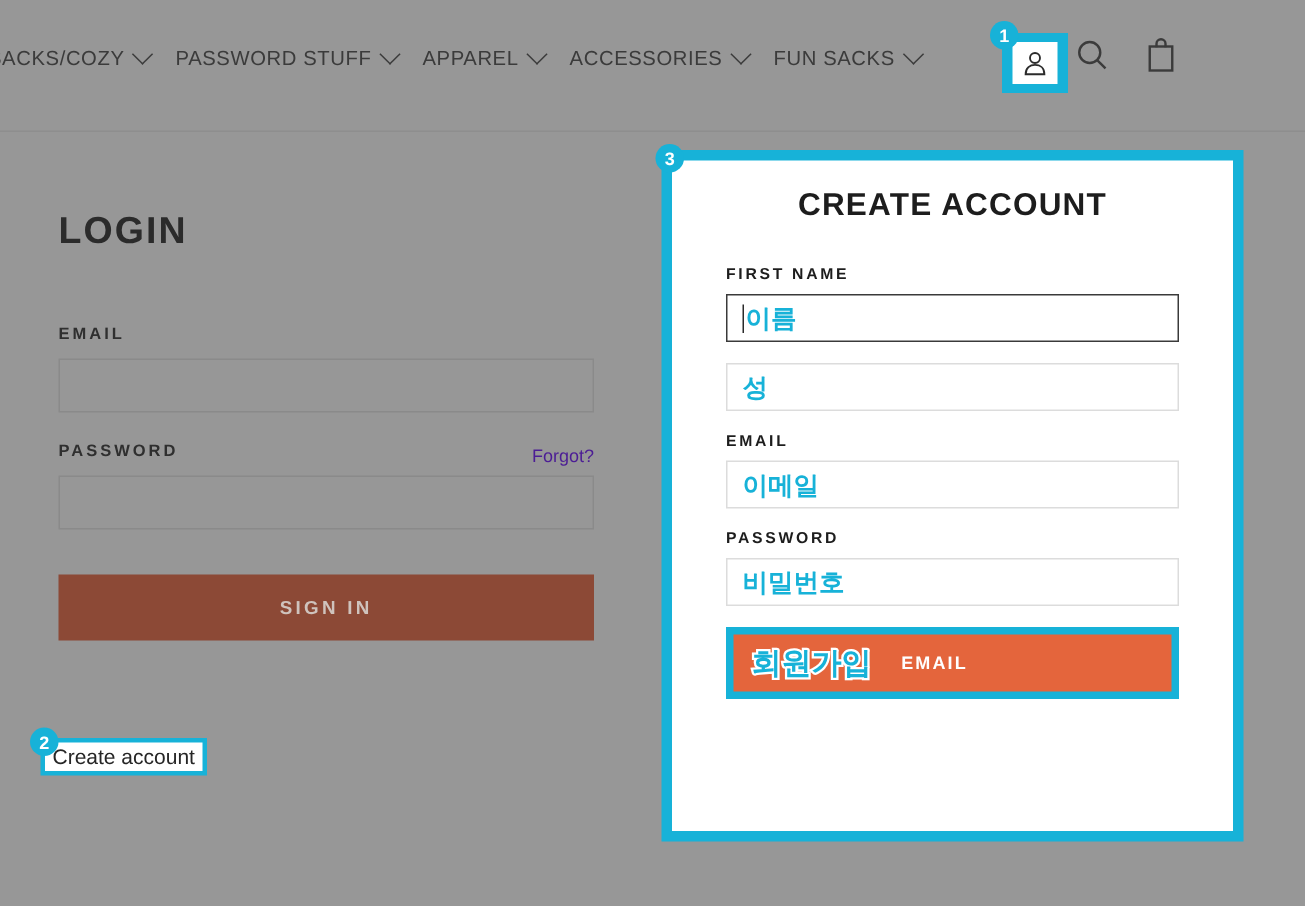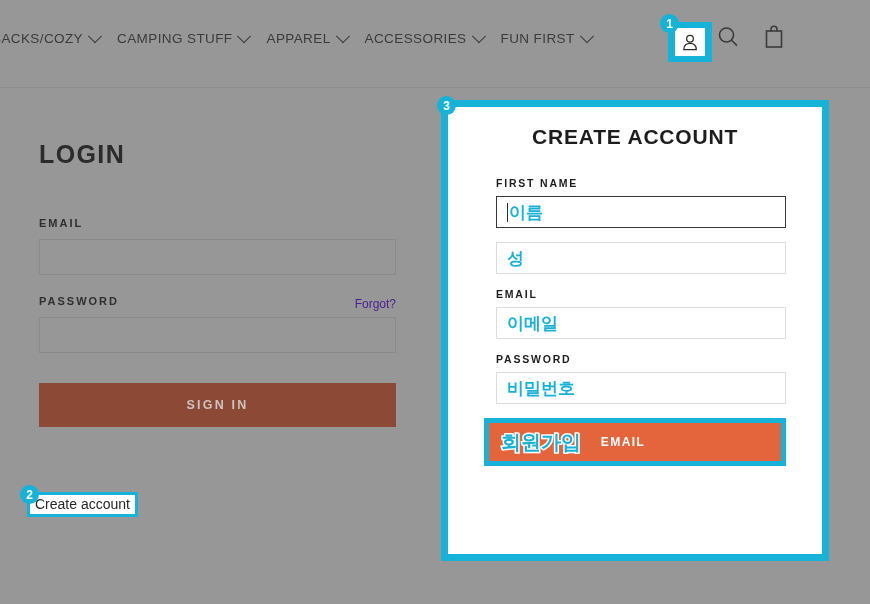--- a/index.html
+++ b/index.html
@@ -203,21 +203,21 @@
   }
   #modal-title {
     text-align: center;
     color: #1d1d1d;
     font-size: 21px;
     font-weight: bold;
     letter-spacing: 0.8px;
     margin: 4px 0 28px 0;
     font-family: "Liberation Sans", sans-serif;
   }
-  .mfieldrow { margin-bottom: 14px; margin-left: 12px; }
+  .mfieldrow { margin-bottom: 14px; }
   .mlabel {
     display: block;
     color: #1d1d1d;
     font-size: 10.5px;
     font-weight: bold;
     letter-spacing: 1.8px;
     margin-bottom: 7px;
     font-family: "Liberation Sans", sans-serif;
   }
   .minput {
@@ -291,36 +291,36 @@
 
 <div id="header">
   <div id="nav">
 
     <div class="nav-item">
       <span class="nav-label">SACKS/COZY</span>
       <span class="nav-caret"></span>
     </div>
 
     <div class="nav-item">
-      <span class="nav-label">CAMPING STUFF</span>
+      <span class="nav-label">PASSWORD STUFF</span>
       <span class="nav-caret"></span>
     </div>
 
     <div class="nav-item">
       <span class="nav-label">APPAREL</span>
       <span class="nav-caret"></span>
     </div>
 
     <div class="nav-item">
       <span class="nav-label">ACCESSORIES</span>
       <span class="nav-caret"></span>
     </div>
 
     <div class="nav-item">
-      <span class="nav-label">FUN FIRST</span>
+      <span class="nav-label">FUN SACKS</span>
       <span class="nav-caret"></span>
     </div>
 
   </div>
 
   <div id="header-icons">
     <span>
       <svg class="hicon" viewBox="0 0 24 26" fill="none" stroke="#3b3b3b" stroke-width="1.6">
         <circle cx="10.5" cy="11" r="7"></circle>
         <line x1="15.6" y1="16.2" x2="21" y2="21.6"></line>

